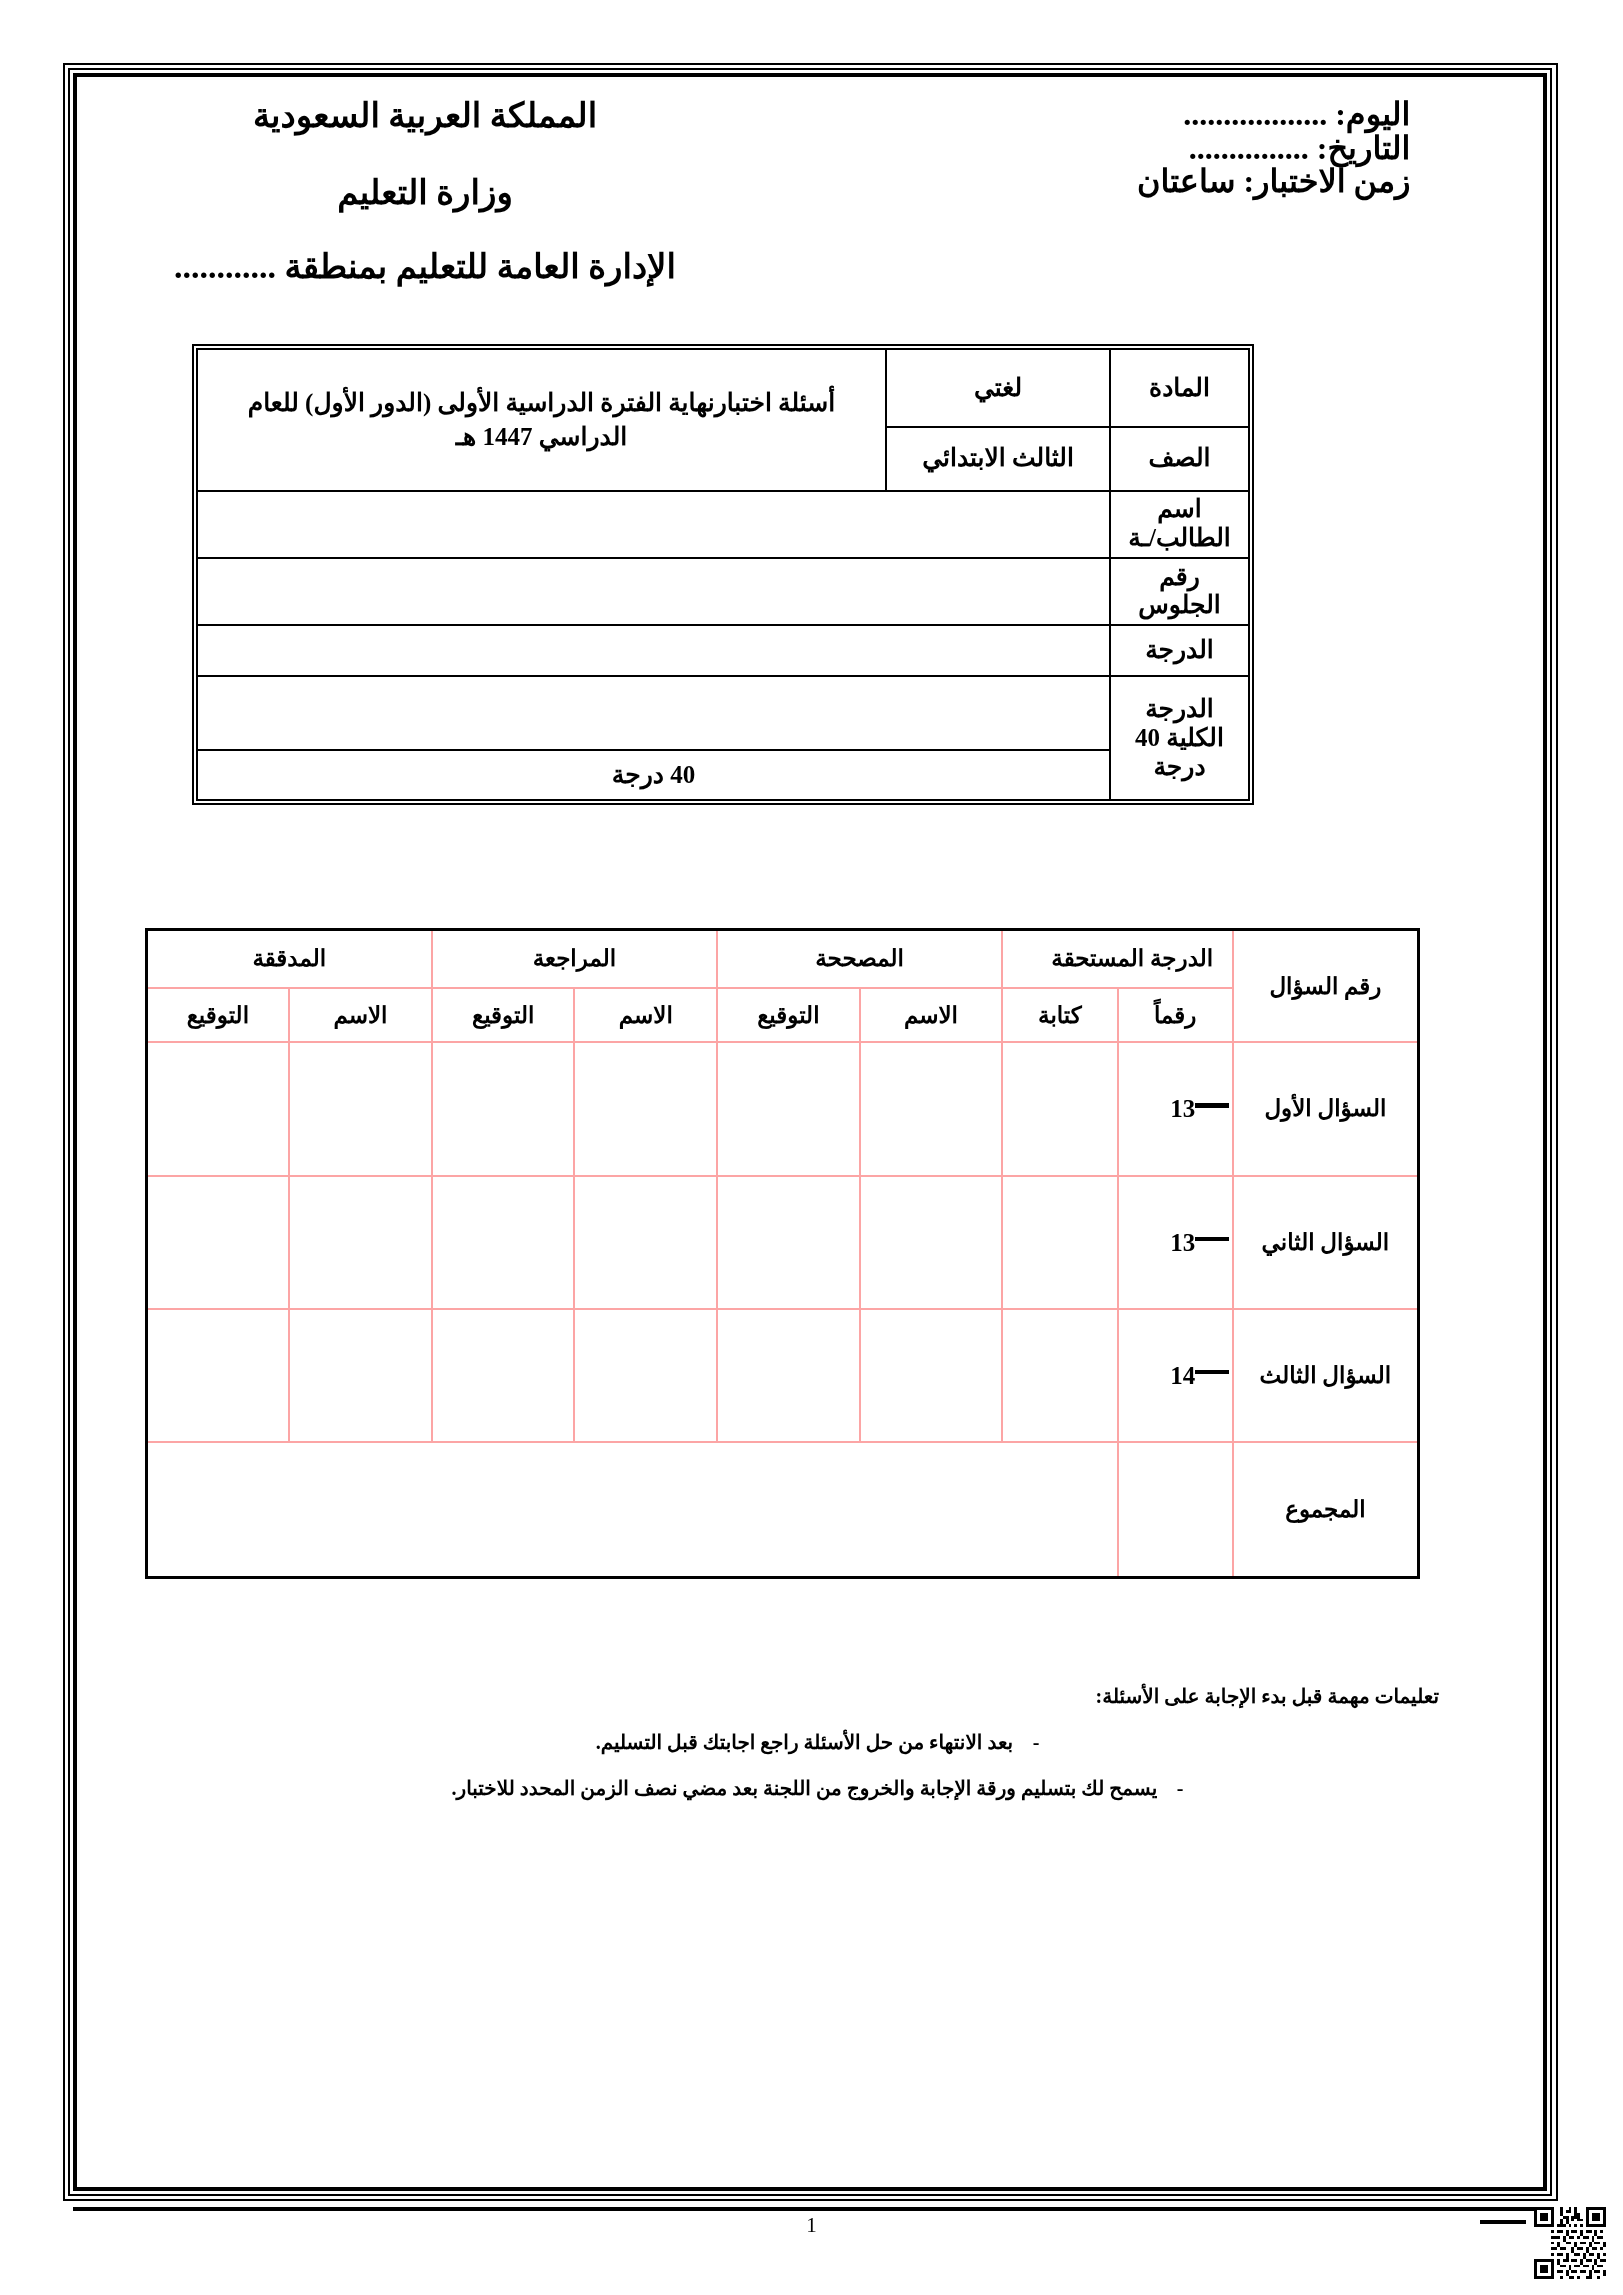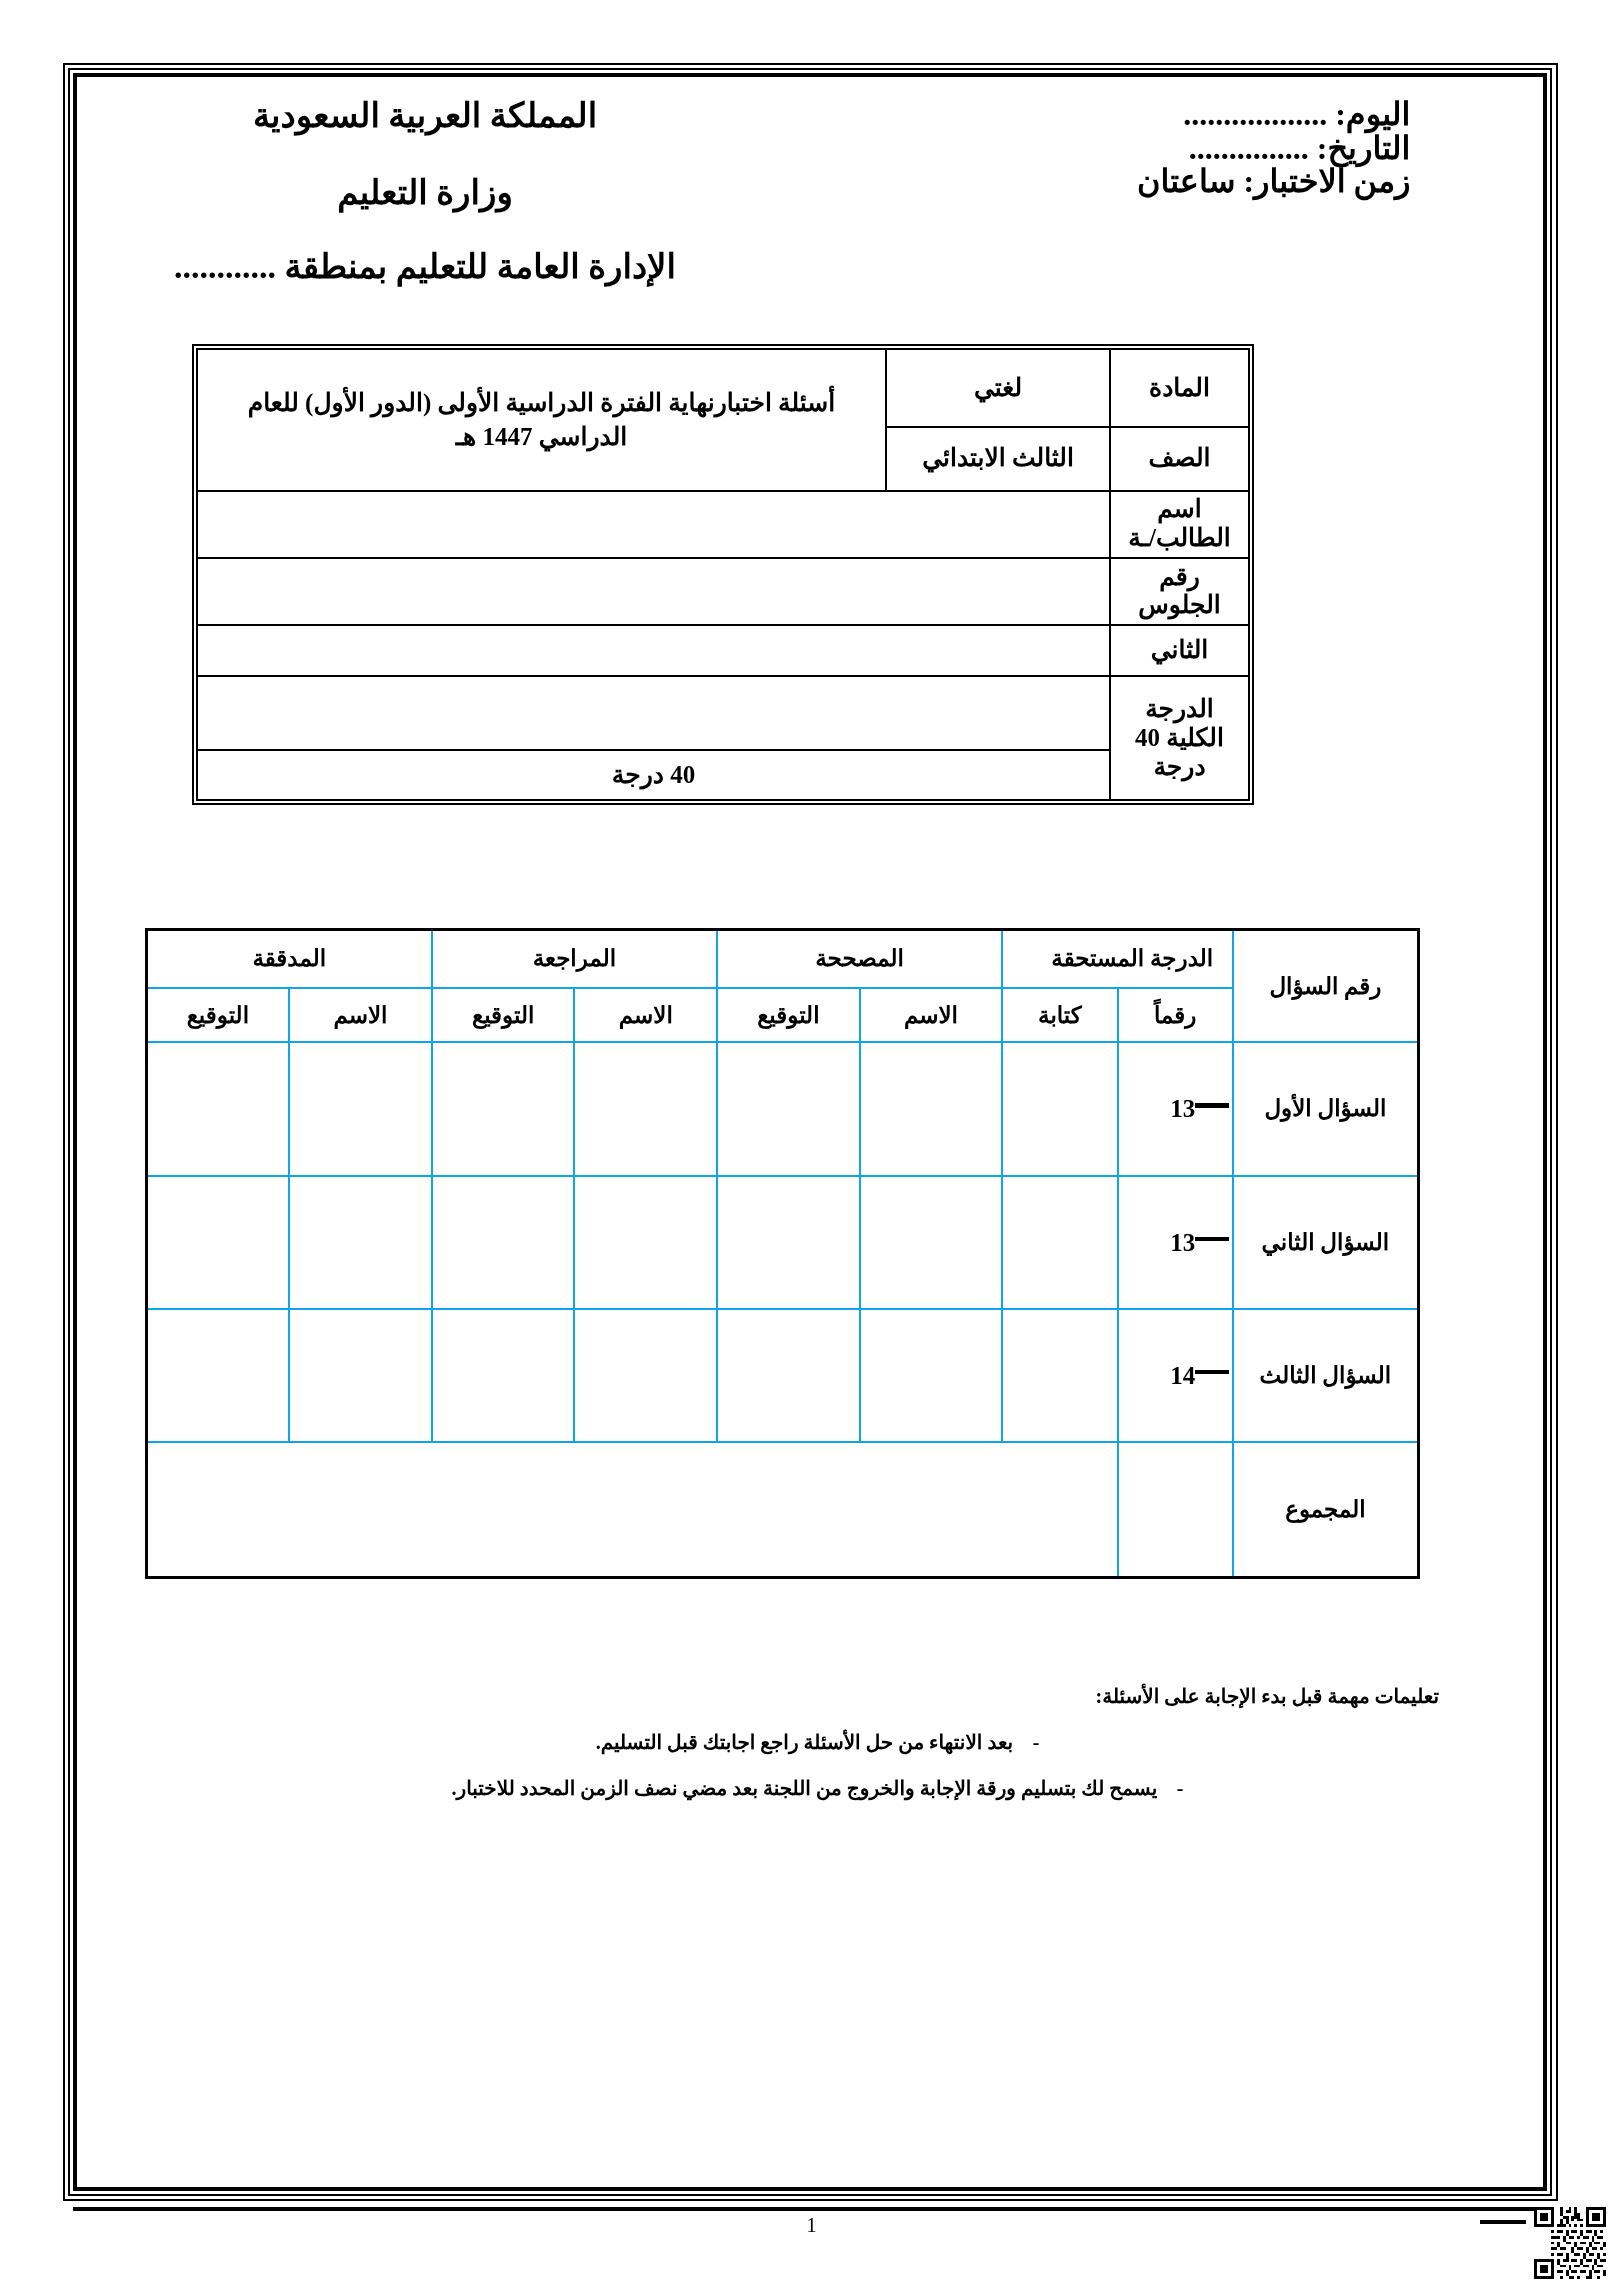--- a/index.html
+++ b/index.html
@@ -139,21 +139,21 @@
     width: 1207px;
   }
   table.grade {
     border-collapse: collapse;
     width: 1207px;
     table-layout: fixed;
     border: 3.3px solid #000;
   }
   table.grade th,
   table.grade td {
-    border: 2px solid #0ea5e9;
+    border: 2px solid #fca5a5;
     font-size: 23px;
     font-weight: bold;
     text-align: center;
     vertical-align: middle;
     padding: 2.6px 2.6px;
     line-height: 1.1;
   }
   table.grade th.qnum-head { width: 178px; }
   table.grade th.earned-head { width: 194px; padding-left: 32px; }
   table.grade th.group-head { width: 278px; }
@@ -298,21 +298,21 @@
           </tr>
           <tr class="row-tall-3">
             <td class="label">اسم الطالب/ـة</td>
             <td colspan="2"></td>
           </tr>
           <tr class="row-tall-3">
             <td class="label">رقم الجلوس</td>
             <td colspan="2"></td>
           </tr>
           <tr class="row-tall-4">
-            <td class="label">الثاني</td>
+            <td class="label">الدرجة</td>
             <td colspan="2"></td>
           </tr>
           <tr class="row-tall-5">
             <td class="label" rowspan="2">الدرجة الكلية 40 درجة</td>
             <td colspan="2"></td>
           </tr>
           <tr class="row-tall-6">
             <td colspan="2">40 درجة</td>
           </tr>
         </tbody>

